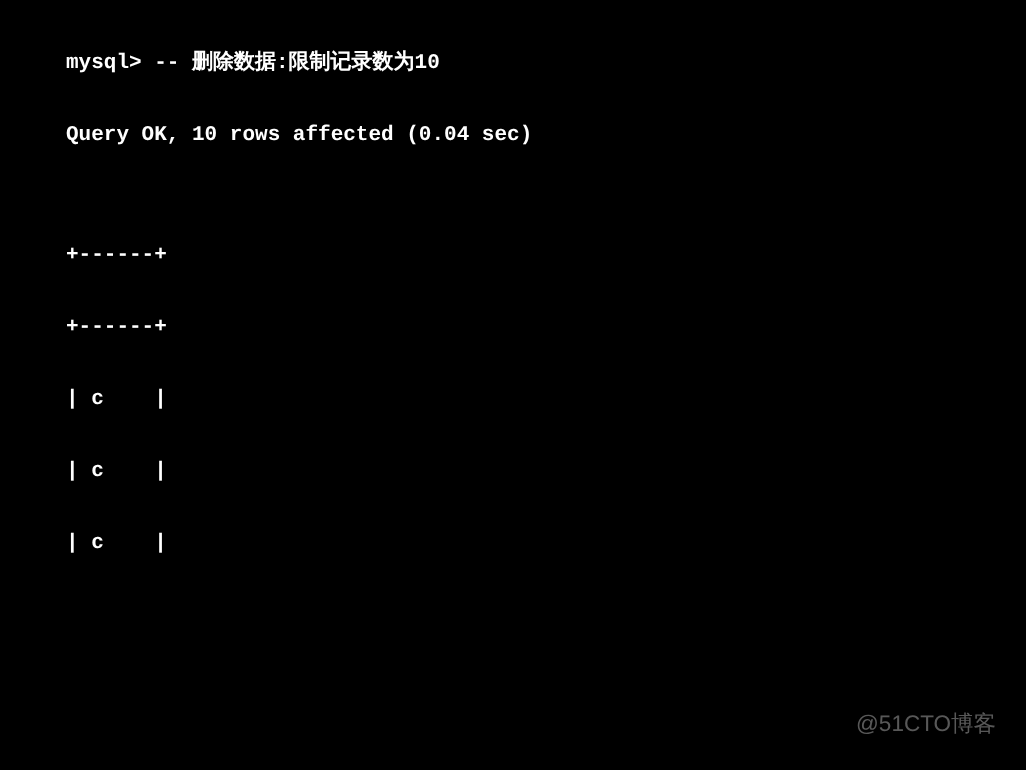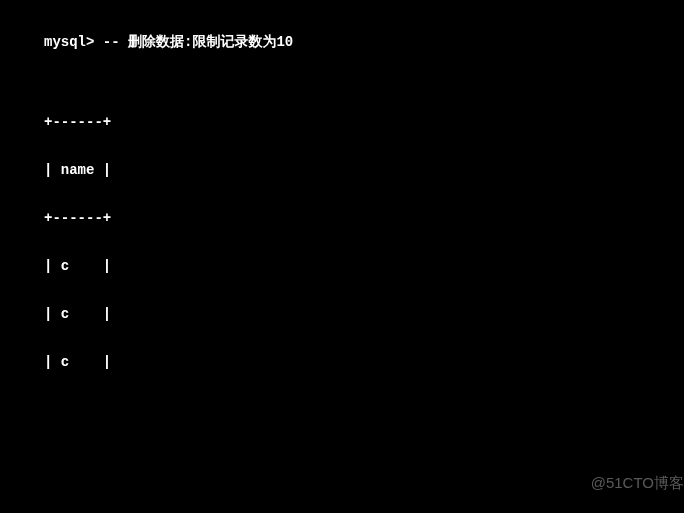--- a/index.html
+++ b/index.html
@@ -25,35 +25,35 @@
       white-space: pre;
     }
     .line {
       display: block;
       white-space: pre;
       padding-left: 36px;
     }
     .watermark {
       position: absolute;
       bottom: 22px;
-      right: 0;
+      right: 20px;
       color: rgba(160, 160, 160, 0.55);
       font-family: Arial, sans-serif;
       font-size: 15px;
       font-weight: normal;
     }
   </style>
 </head>
 <body>
 
 <div class="terminal">
   <span class="line">mysql&gt; -- 删除数据:限制记录数为10</span>
+  <span class="line">Query OK, 10 rows affected (0.04 sec)</span>
   <span class="line"></span>
   <span class="line">+------+</span>
-  <span class="line">| name |</span>
   <span class="line">+------+</span>
   <span class="line">| c    |</span>
   <span class="line">| c    |</span>
   <span class="line">| c    |</span>
   
   
   
   
   
   

